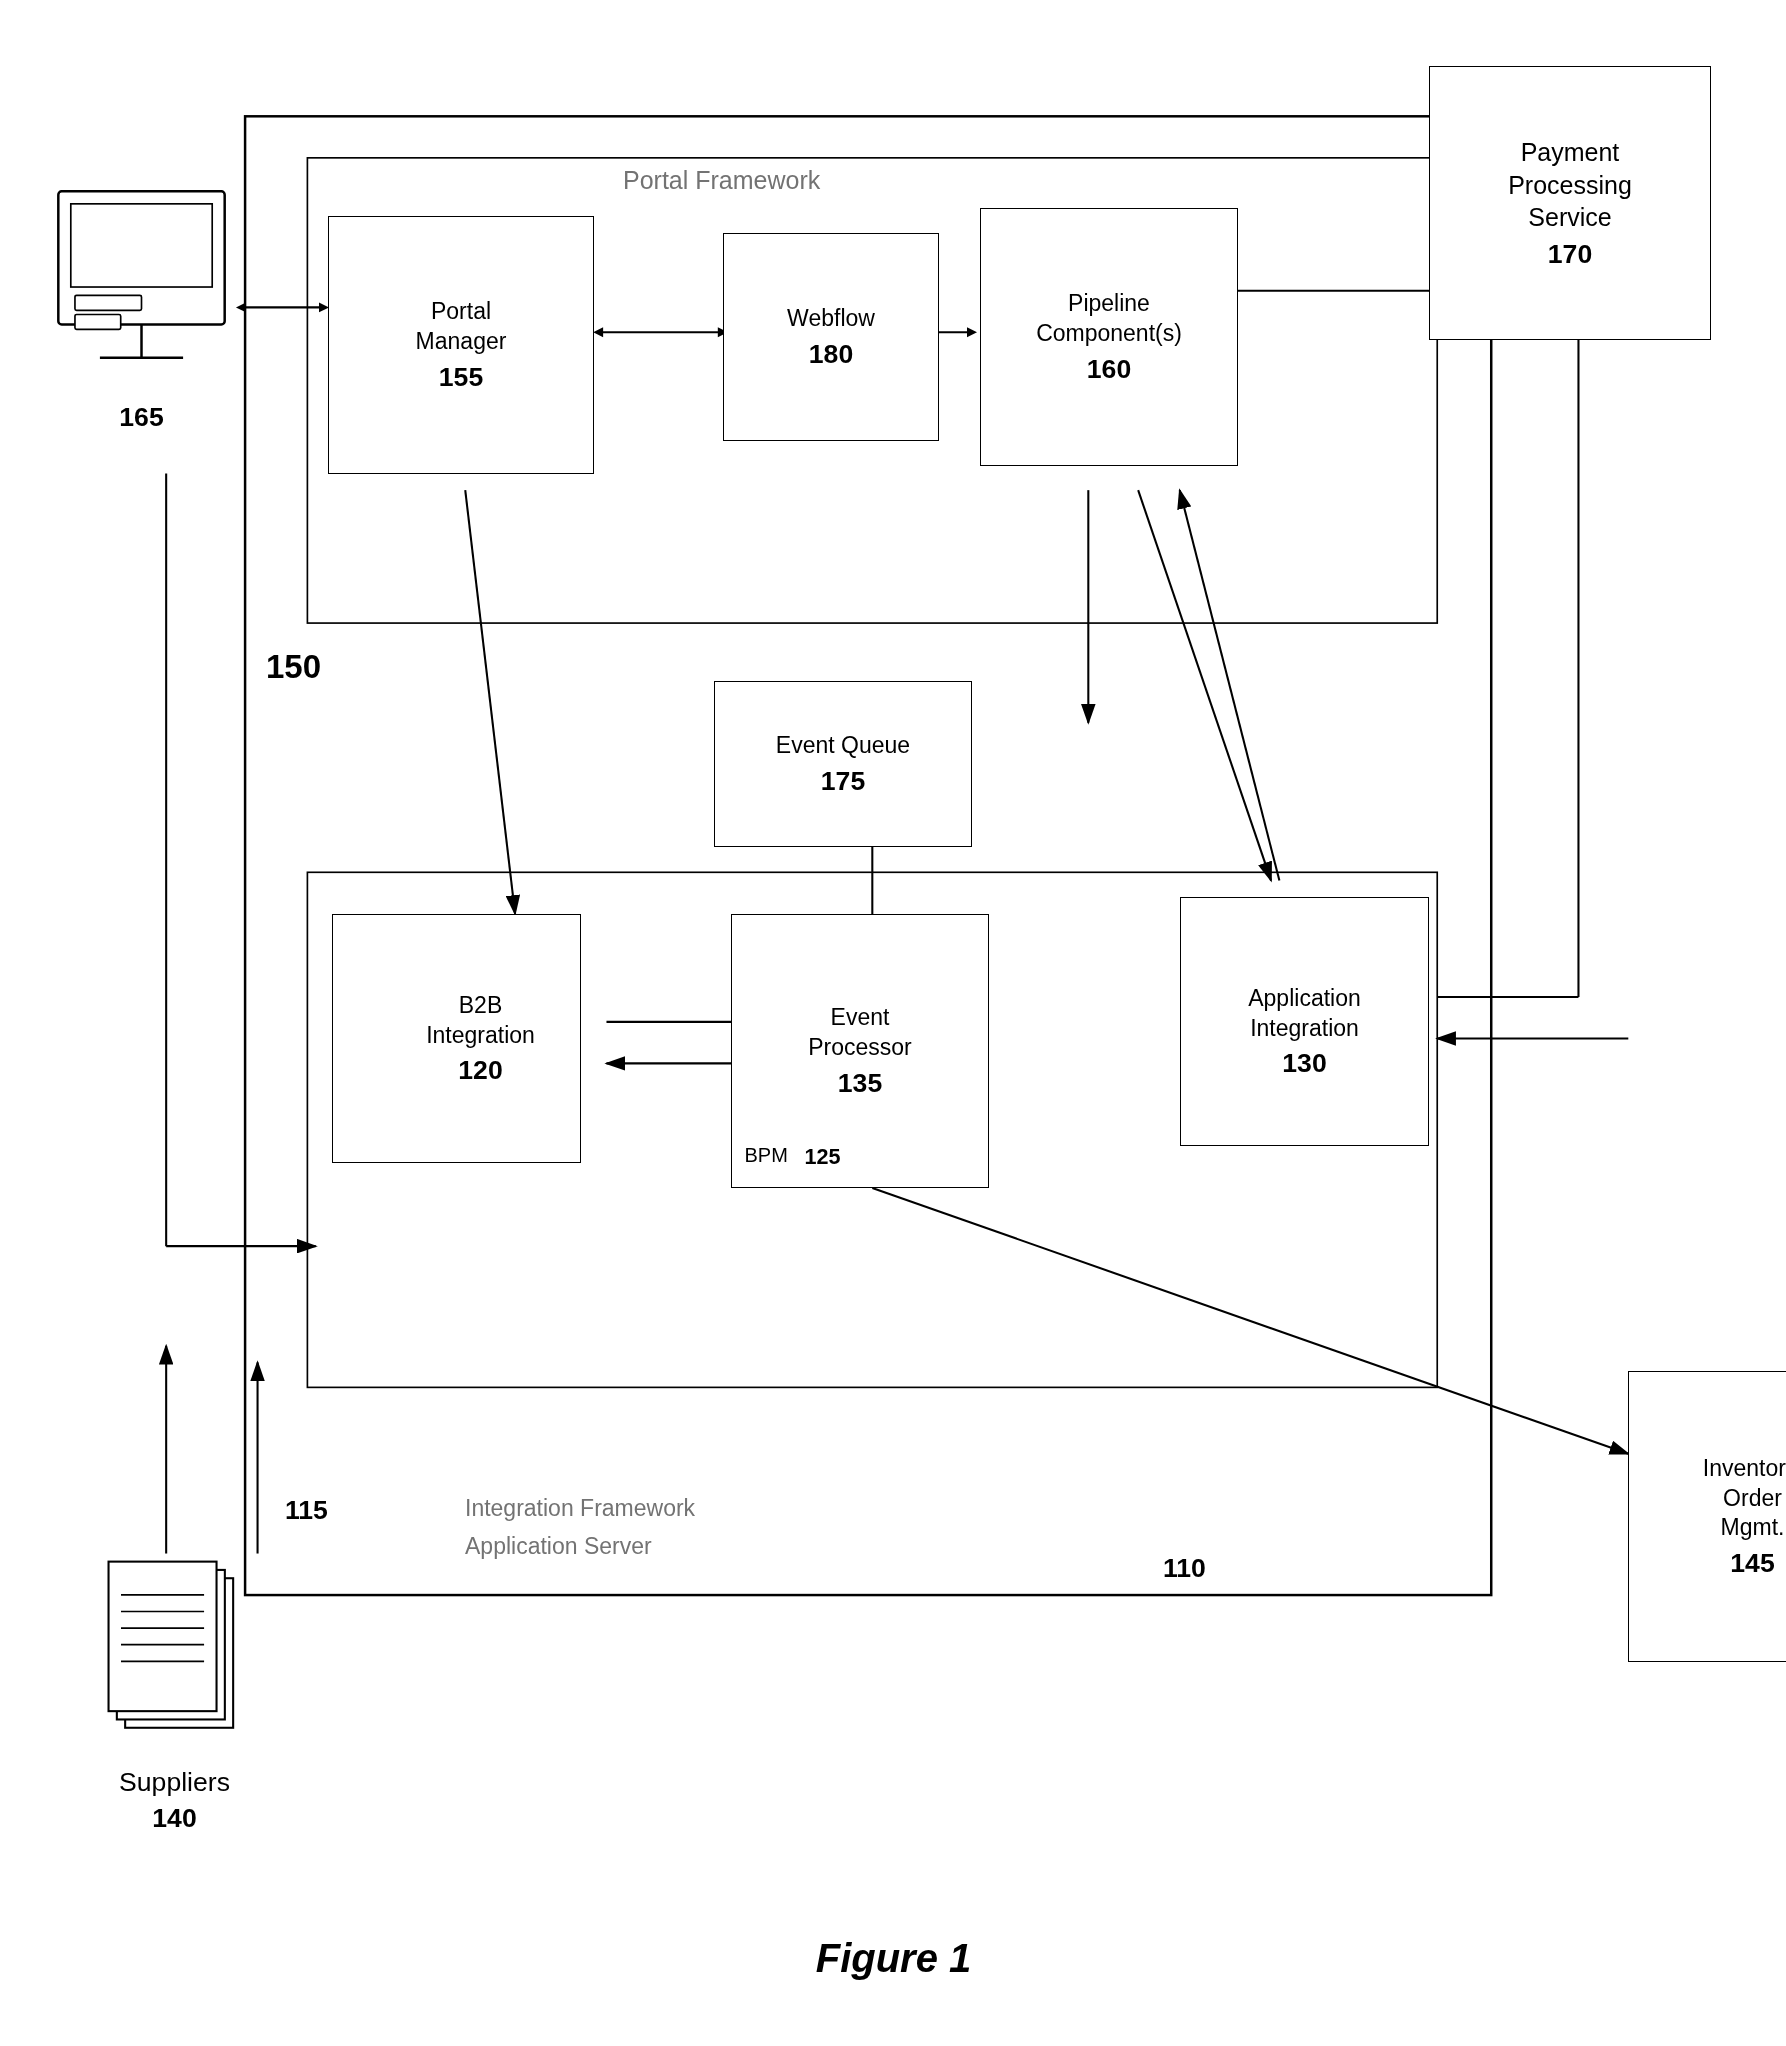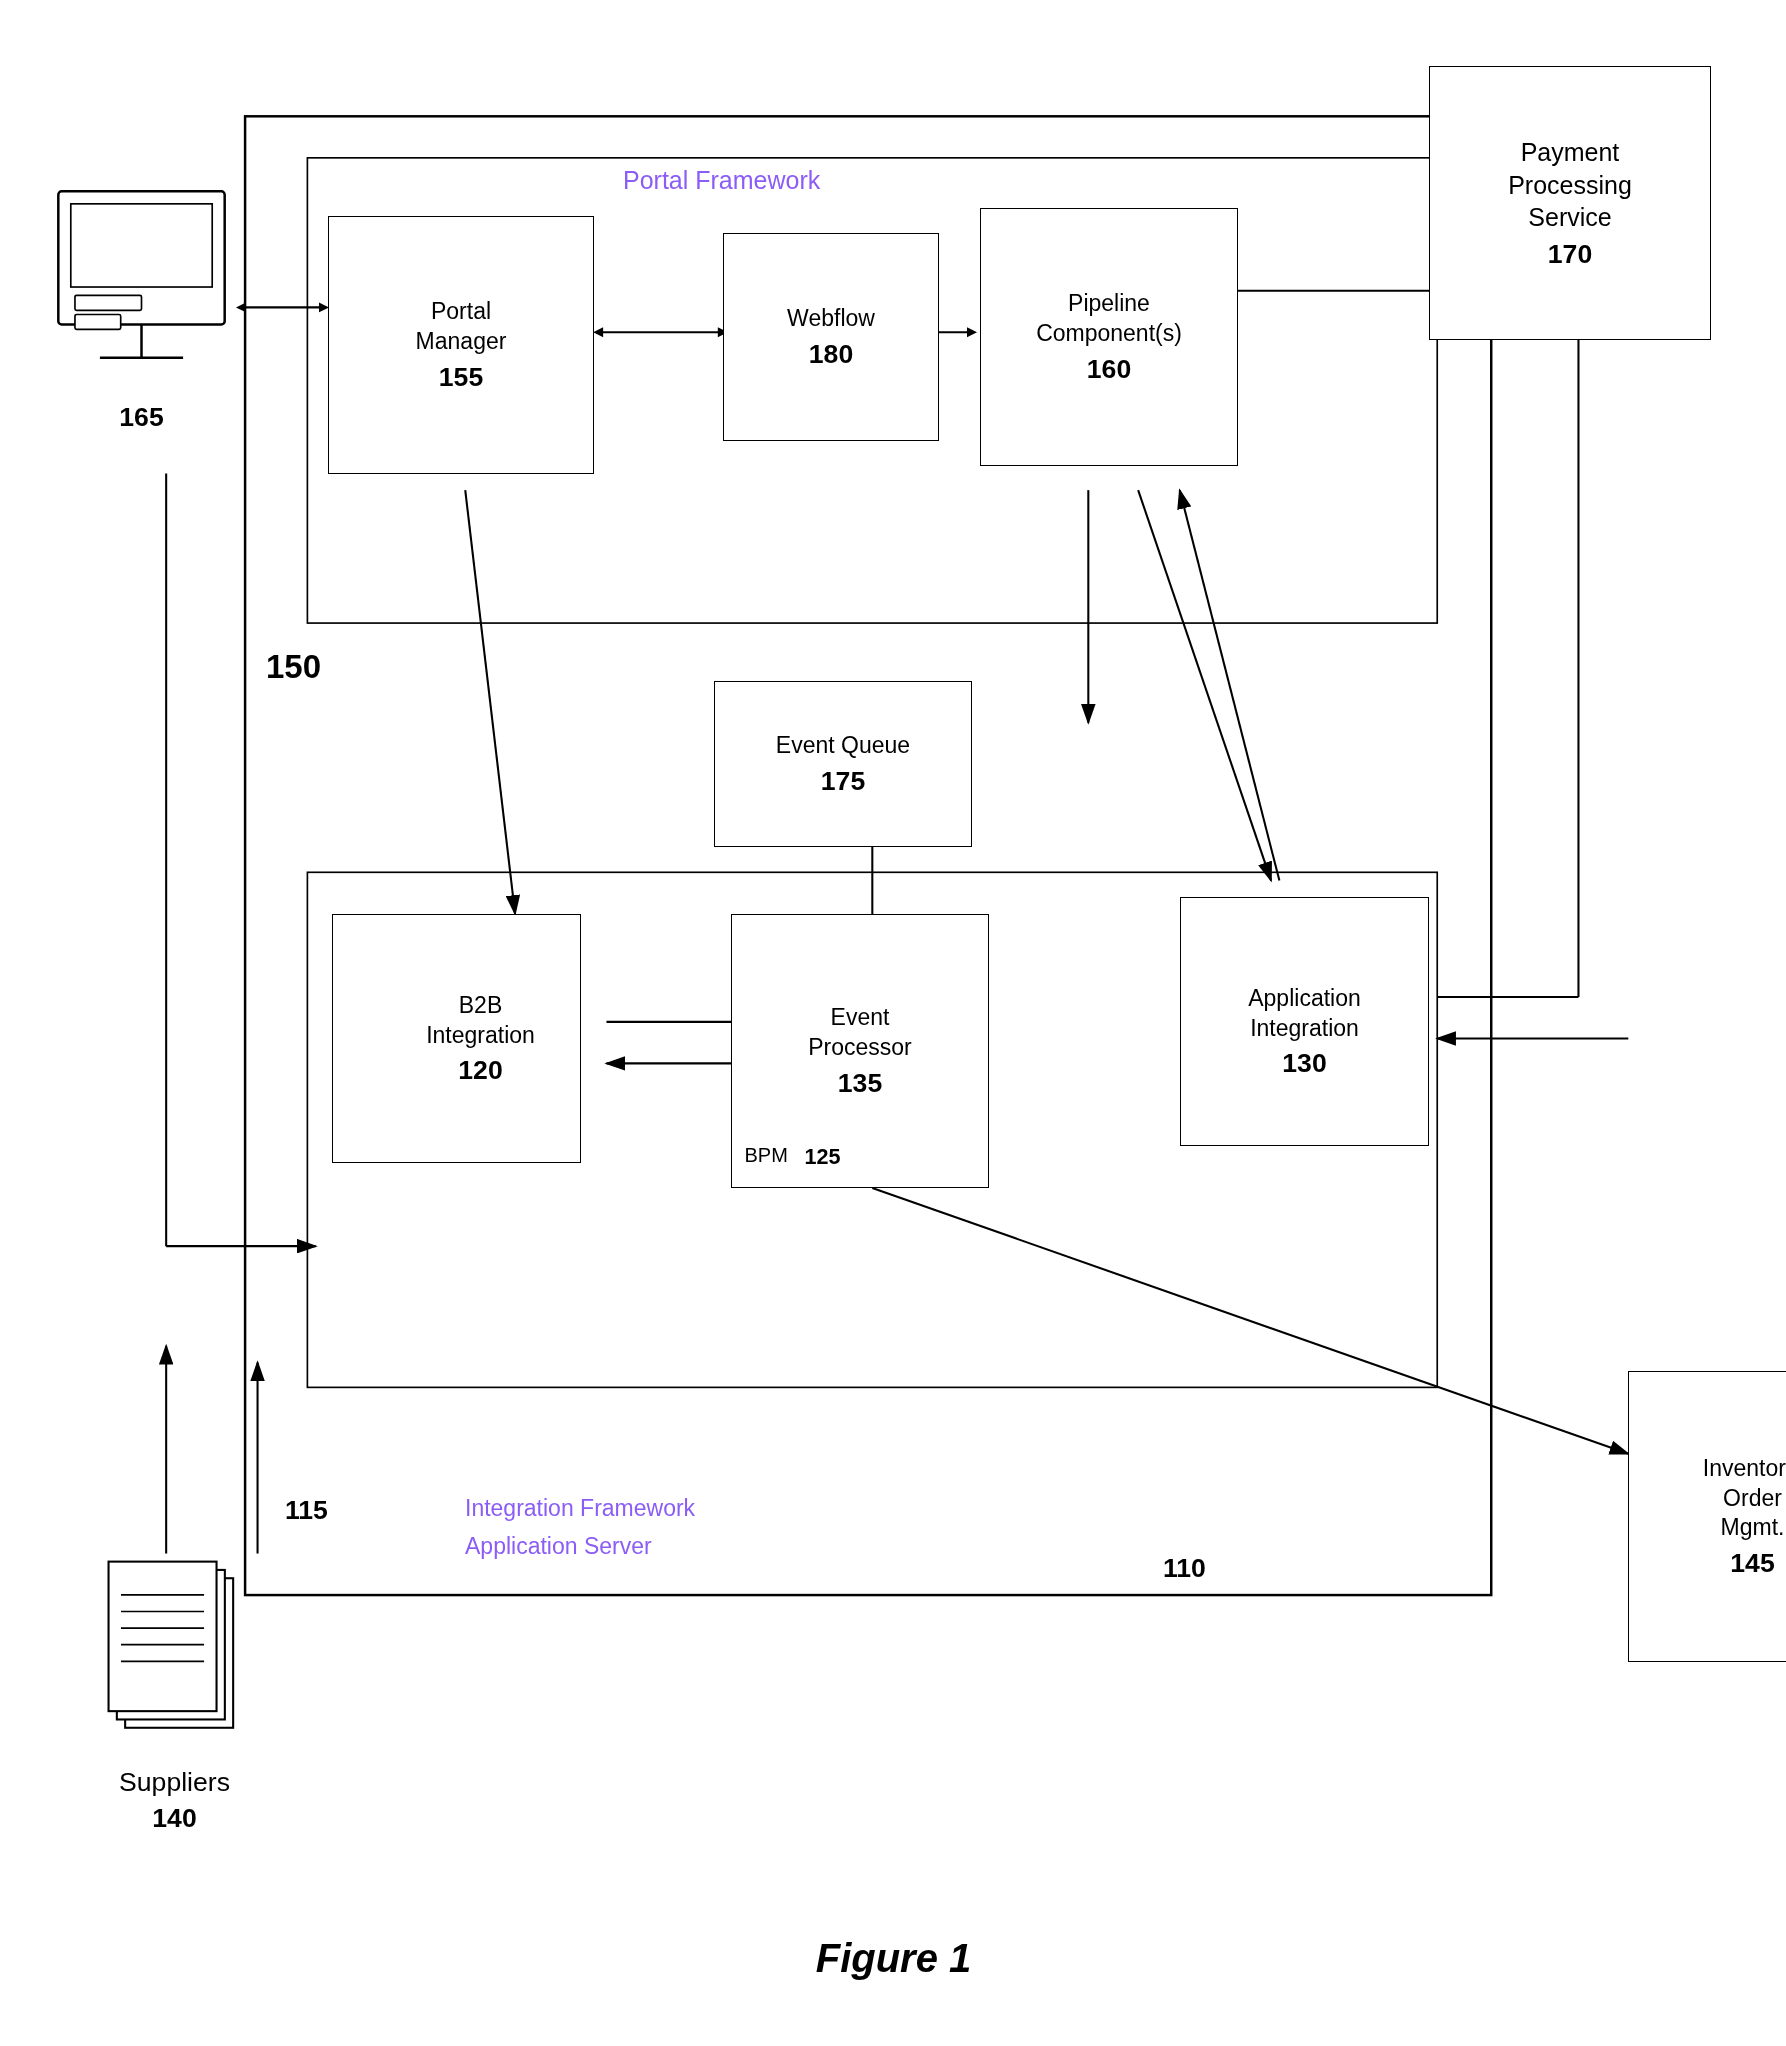--- a/index.html
+++ b/index.html
@@ -31,21 +31,21 @@
       line-height: 1.3;
     }
     .box-number {
       font-size: 26.6px;
       font-weight: bold;
       margin-top: 5px;
     }
     .frame-label {
       position: absolute;
       font-size: 23px;
-      color: #8b5cf6;
+      color: #737373;
     }
     .ref-number {
       position: absolute;
       font-size: 26.6px;
       font-weight: bold;
       color: #000;
     }
     .figure-caption {
       position: absolute;
       font-size: 40px;

